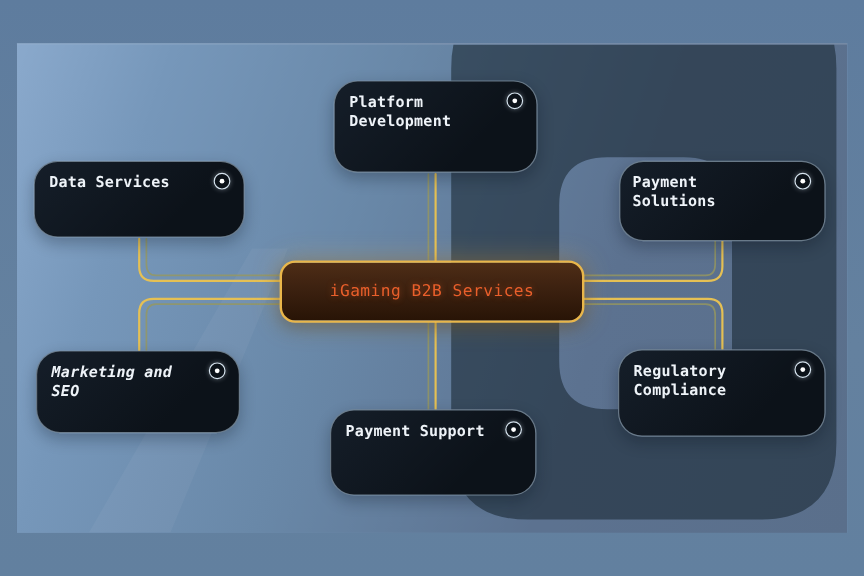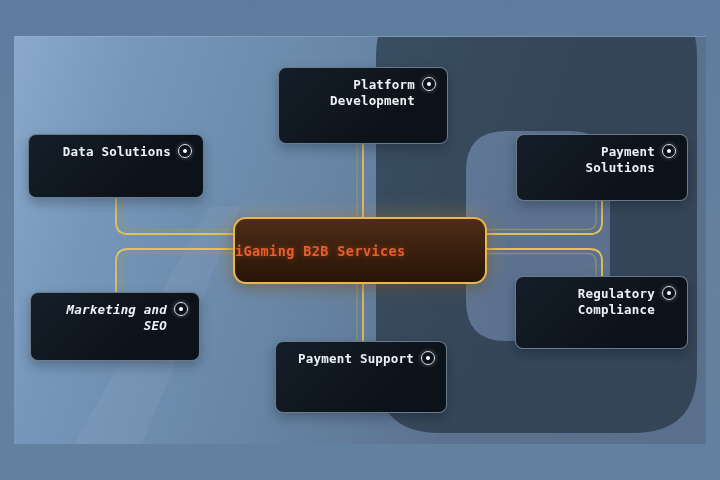--- a/index.html
+++ b/index.html
@@ -17,47 +17,46 @@
     overflow:hidden;
   }
   .panel svg{display:block;}
   .connector-layer{
     position:absolute;inset:0;width:720px;height:480px;pointer-events:none;
   }
   .node{
     position:absolute;box-sizing:border-box;
     background:linear-gradient(135deg,#151e29 0%,#0c1219 70%);
     border:1.5px solid rgba(170,195,216,0.58);
-    border-radius:8px;
+    border-radius:20px;
     color:#eef3f8;
     padding:9px 32px 9px 12px;
     font-size:12.5px;font-weight:bold;line-height:1.3;letter-spacing:.2px;
     box-shadow:0 5px 12px rgba(8,16,26,0.28);
-    text-align:right;
   }
   .node-icon{
     position:absolute;top:9px;right:11px;width:12px;height:12px;
     border:1.5px solid #d7e4ef;border-radius:50%;
     display:flex;align-items:center;justify-content:center;
     box-shadow:0 0 4px rgba(215,228,239,0.4);
   }
   .node-icon .dot{width:4.5px;height:4.5px;border-radius:50%;background:#ffffff;}
   #node-platform   {left:278px;top:67px; width:170px;height:77px;}
   #node-data       {left:28px; top:134px;width:176px;height:64px;}
   #node-payment    {left:516px;top:134px;width:172px;height:67px;padding-left:10px;}
   #node-marketing  {left:30px; top:292px;width:170px;height:69px;font-style:italic;}
-  #node-regulatory {left:515px;top:276px;width:173px;height:73px;}
+  #node-regulatory {left:515px;top:291px;width:173px;height:73px;}
   #node-customer   {left:275px;top:341px;width:172px;height:72px;}
   .hub{
-    position:absolute;left:233px;top:217px;width:254px;height:67px;
+    position:absolute;left:233px;top:217px;width:254px;height:52px;
     box-sizing:border-box;
     background:linear-gradient(180deg,#4e2d16 0%,#3c2110 45%,#281406 100%);
     border:2px solid #e9b64a;border-radius:13px;
-    display:flex;align-items:center;justify-content:flex-start;
-    color:#e95f2b;font-size:13.5px;font-weight:bold;letter-spacing:.4px;
+    display:flex;align-items:center;justify-content:center;
+    color:#e95f2b;font-size:13.5px;font-weight:normal;letter-spacing:.4px;
     box-shadow:0 0 22px rgba(235,165,60,0.38),0 4px 14px rgba(0,0,0,0.32);
     text-shadow:0 0 6px rgba(233,95,43,0.45);
   }
 </style>
 </head>
 <body>
 
 <div class="stage">
 
   <div class="panel">
@@ -89,21 +88,21 @@
   </svg>
 
   <div class="node" id="node-platform">
     <span>Platform Development</span>
     <span class="node-icon">
         <span class="dot"></span>
       </span>
   </div>
 
   <div class="node" id="node-data">
-    <span>Data Solutions</span>
+    <span>Data Services</span>
     <span class="node-icon">
         <span class="dot"></span>
       </span>
   </div>
 
   <div class="node" id="node-payment">
     <span>Payment Solutions</span>
     <span class="node-icon">
         <span class="dot"></span>
       </span>

